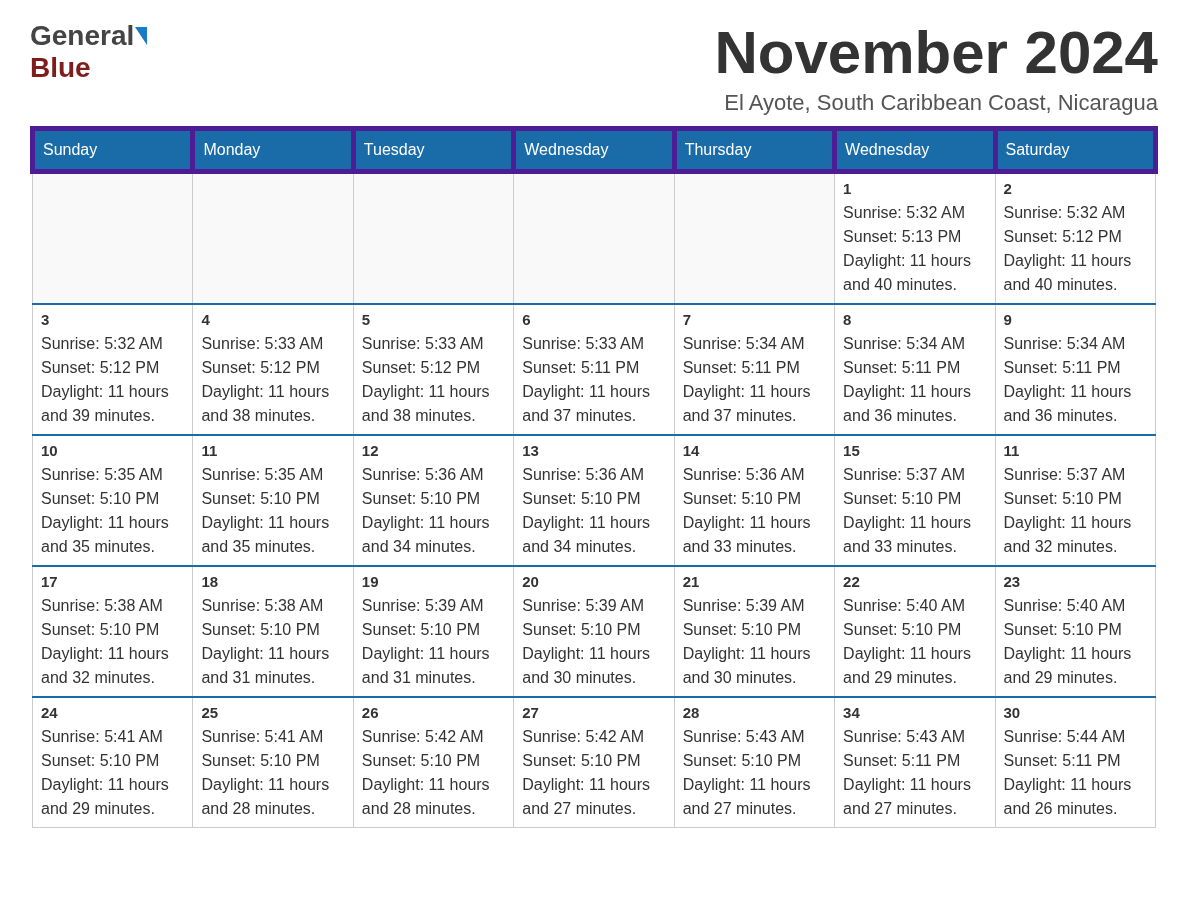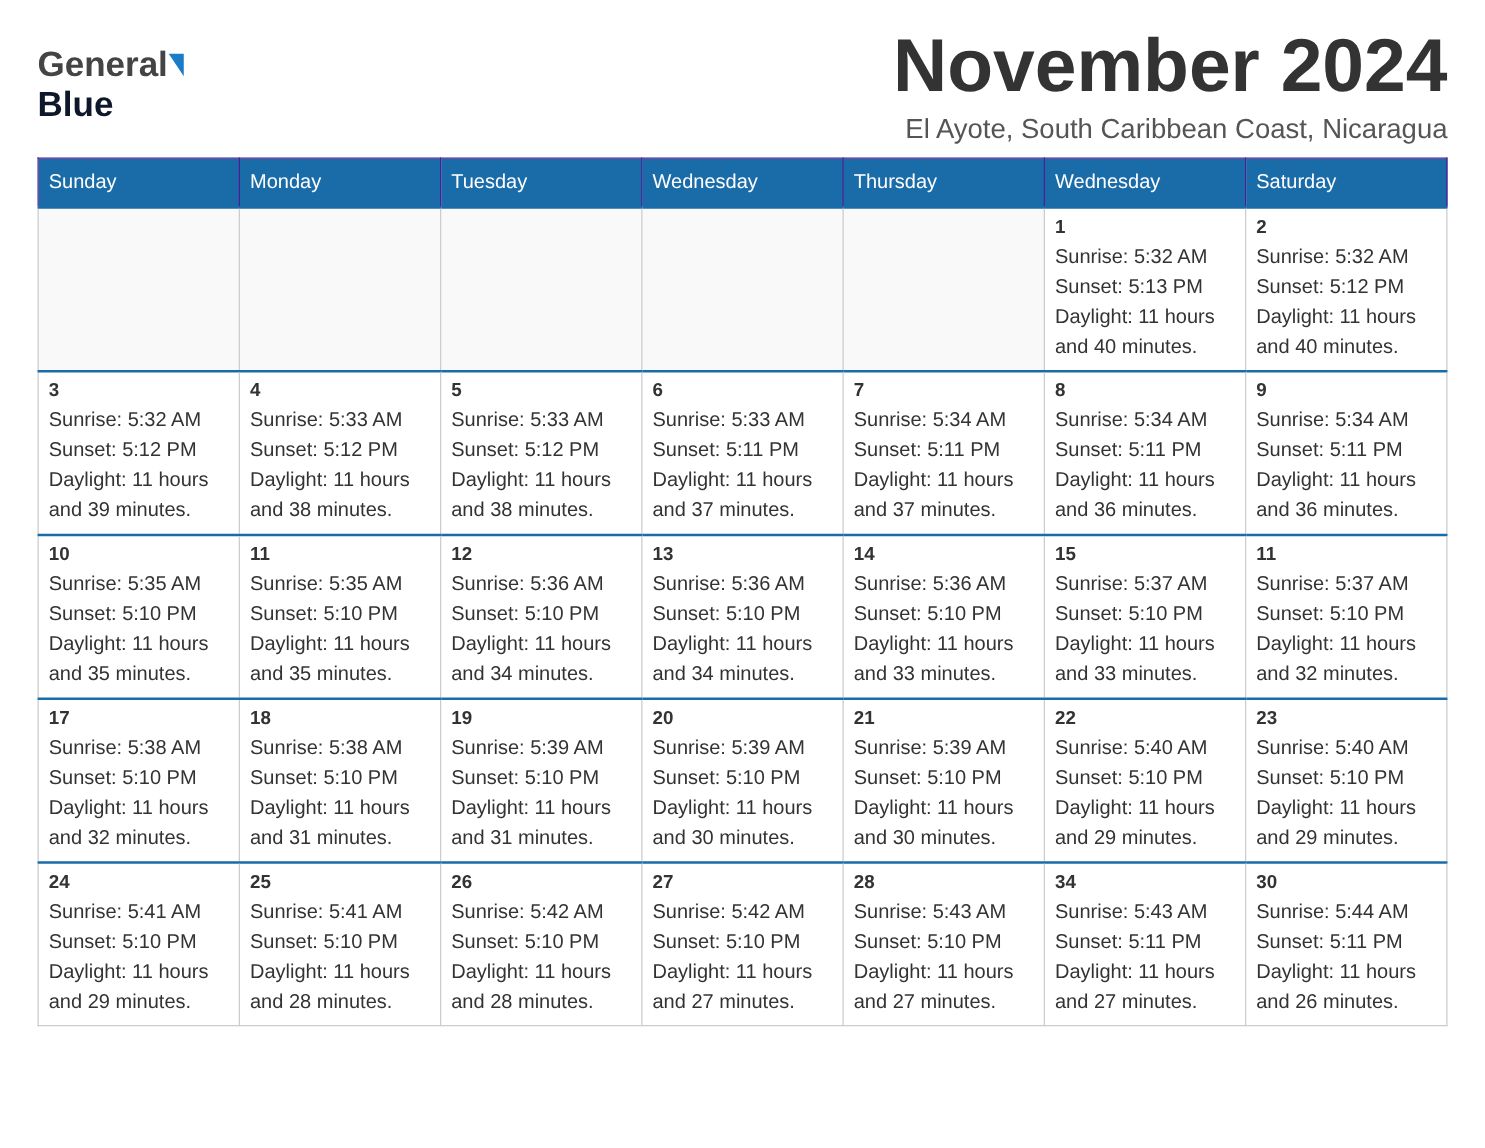--- a/index.html
+++ b/index.html
@@ -6,21 +6,21 @@
     body {
       font-family: Arial, sans-serif;
       background: #fff;
       width: 1188px;
       min-height: 918px;
       padding: 20px 30px;
     }
     .header {
       display: flex;
       justify-content: space-between;
-      align-items: center;
+      align-items: flex-start;
       margin-bottom: 10px;
     }
     .logo {
       display: flex;
       flex-direction: column;
       align-items: flex-start;
     }
     .logo-line1 {
       display: flex;
       align-items: center;
@@ -44,21 +44,21 @@
       border-collapse: collapse;
       margin-top: 10px;
     }
     .calendar th {
       background-color: #1a6ca8;
       color: #fff;
       padding: 10px 8px;
       text-align: left;
       font-size: 16px;
       font-weight: normal;
-      border: 1px solid #4c1d95;
+      border: 5px solid #4c1d95;
     }
     .calendar td {
       vertical-align: top;
       padding: 6px 8px;
       border: 1px solid #ccc;
       width: 14.28%;
       min-height: 100px;
       font-size: 13px;
       color: #333;
     }
@@ -81,21 +81,21 @@
       background: #f9f9f9;
     }
     .logo-text {
       font-size: 28px;
       font-weight: bold;
     }
     .logo-general {
       color: #444;
     }
     .logo-blue-text {
-      color: #0f172a;
+      color: #7f1d1d;
       margin-top: 24px;
     }
     .logo-triangle {
       width: 0;
       height: 0;
       border-left: 12px solid transparent;
       border-right: 0px solid transparent;
       border-top: 18px solid #1a7cc7;
       display: inline-block;
       margin-left: 1px;

